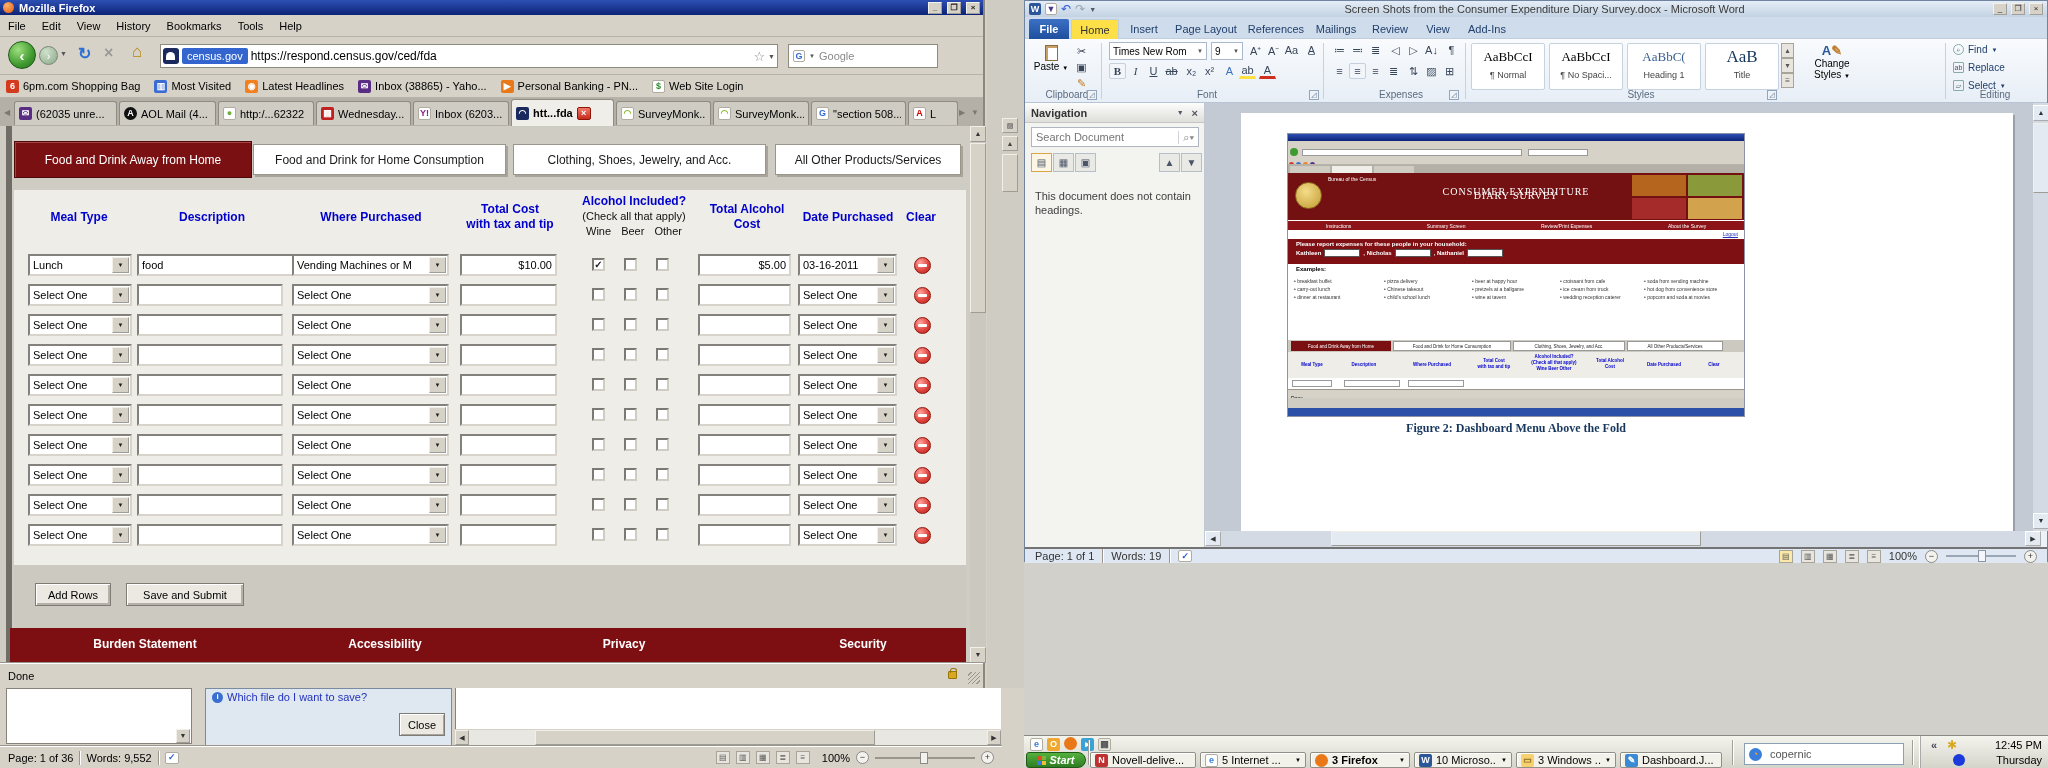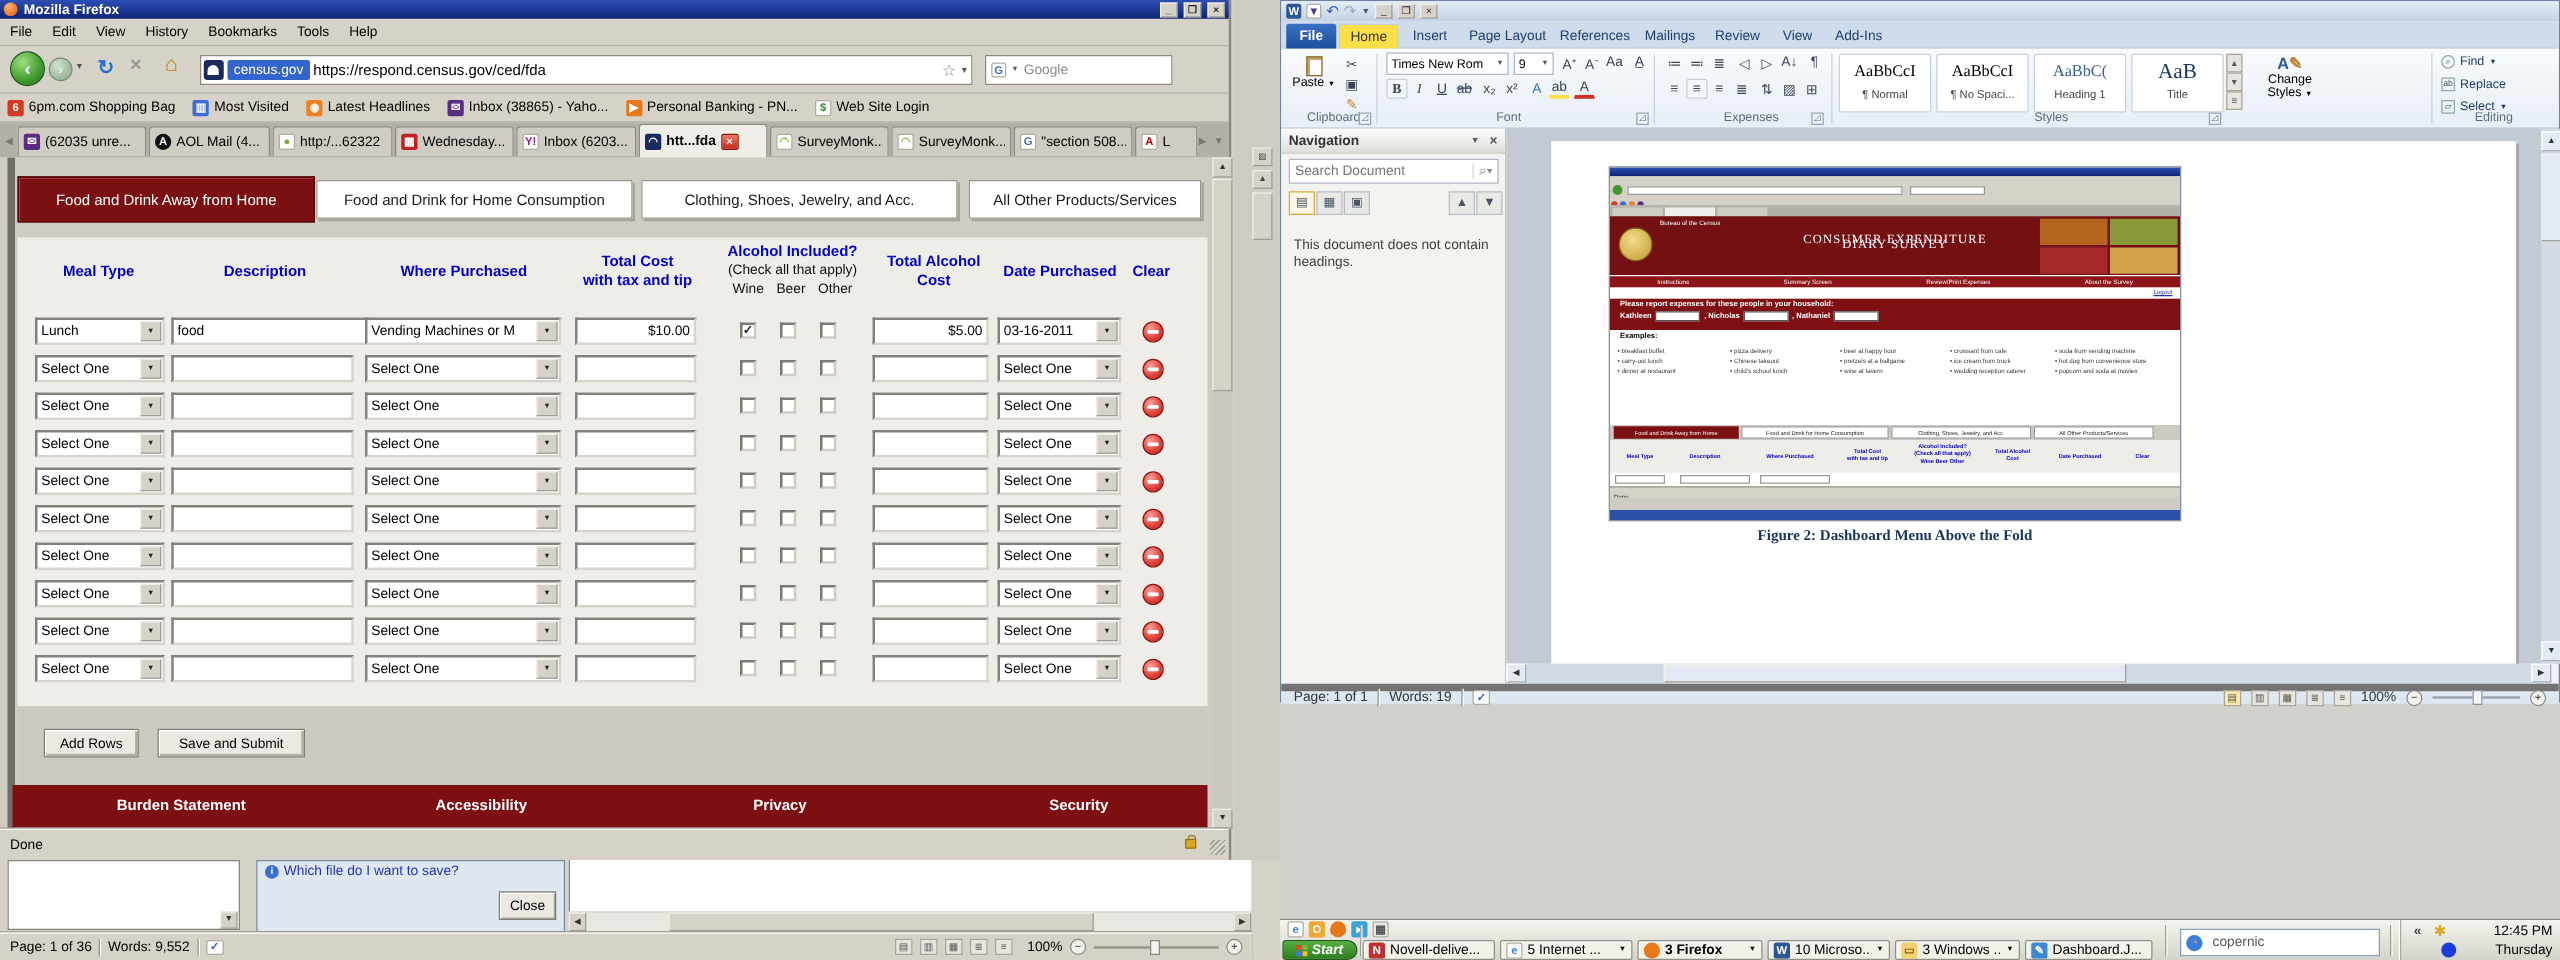--- a/index.html
+++ b/index.html
@@ -106,21 +106,21 @@
 .minidot{display:inline-block;width:5px;height:5px;border-radius:50%;margin:1px}
 .fgold{position:absolute;left:7px;top:9px;width:27px;height:27px;border-radius:50%;background:radial-gradient(circle at 40% 35%,#f4dc8a,#c09a30);border:1px solid #8a6d1a}
 .foodblk{position:absolute;width:54px;height:21px}
 #fig-nav{display:flex;justify-content:space-around;align-items:center;height:100%;color:#fff;font-size:5px}
 #fig-names{display:flex;align-items:center;gap:3px;padding-left:8px;color:#fff;font-weight:bold;font-size:6px}
 .namebox{width:36px;height:8px;background:#fff;border:1px solid #555}
 .figcol{position:absolute;top:13px;font-size:5px;line-height:8px;color:#333}
 .figtab{position:absolute;top:1px;height:10px;font-size:4.5px;display:flex;align-items:center;justify-content:center;text-align:center}
 .fhead{position:absolute;text-align:center;color:#0000cd;font-weight:bold;font-size:4.5px;line-height:6px;width:60px}
 #ww-hs{position:absolute;left:180px;top:530px;width:836px;height:16px;background:#d3dae3}
-#ww-status{position:absolute;left:0;top:546px;width:100%;height:16px;background:#dfe8f2;border-top:6px solid #737373;display:flex;align-items:center;gap:8px;padding:4px 10px;color:#333}
+#ww-status{position:absolute;left:0;top:546px;width:100%;height:16px;background:#dfe8f2;border-top:2px solid #737373;display:flex;align-items:center;gap:8px;padding:4px 10px;color:#333}
 #ww-vs{position:absolute;left:1008px;top:102px;width:16px;height:428px;background:#d3dae3}
 
 #tb{position:absolute;left:0;top:735px;width:1024px;height:33px;background:linear-gradient(#f4f4ee,#d4d4ca);border-top:1px solid #8a8a82}
 #startbtn{position:absolute;left:2px;top:16px;width:60px;height:16px;border-radius:3px 8px 8px 3px;background:linear-gradient(#55b13e,#2e7d22);color:#fff;font-weight:bold;font-style:italic;font-size:11px;display:flex;align-items:center;justify-content:center;gap:3px;border:1px solid #1e5a18}
 .winflag{width:9px;height:9px;display:grid;grid-template-columns:4px 4px;grid-template-rows:4px 4px;gap:1px}
 .winflag i{display:block}
 .tbtn{position:absolute;top:16px;height:16px;background:#f2f2ea;border:1px solid #8f8f87;box-shadow:inset 1px 1px 0 #fff;border-radius:2px;display:flex;align-items:center;padding:0 4px;gap:4px;font-size:11px;white-space:nowrap;overflow:hidden}
 .qlico{position:absolute;top:1px}
 #copernic{position:absolute;left:720px;top:7px;width:160px;height:22px;background:#fff;border:1px solid #8aa0b4;display:flex;align-items:center;gap:8px;padding:0 4px;color:#555}
 #tray{position:absolute;left:896px;top:0;width:128px;height:33px;border-left:1px solid #aaa;box-shadow:-1px 0 0 #fff}
@@ -566,20 +566,21 @@
 
 <div id="desk2">
 
   <div id="ww">
     <div id="ww-title">
       <span class="ico" style="background:#2b579a;color:#fff;width:12px;height:12px">W</span>
       <span class="ico lt" style="background:#fff;color:#4a3a8a;width:12px;height:12px">▼</span>
       <span style="color:#2a5bd7;font-size:12px">↶</span>
       <span style="color:#9aa6b4;font-size:12px">↷</span>
       <span style="color:#556;font-size:7px">▼</span>
+      <span style="flex:1;text-align:center">Screen Shots from the Consumer Expenditure Diary Survey.docx - Microsoft Word</span>
       <span class="winbtn">_</span>
       <span class="winbtn">❐</span>
       <span class="winbtn">×</span>
     </div>
 
     <div id="ww-rtabs">
         <div class="rtab file" style="left: 4px; width: 40px;">File</div>
         <div class="rtab on" style="left: 46px; width: 48px;">Home</div>
         <div class="rtab" style="left: 96px; width: 46px;">Insert</div>
         <div class="rtab" style="left: 144px; width: 74px;">Page Layout</div>

